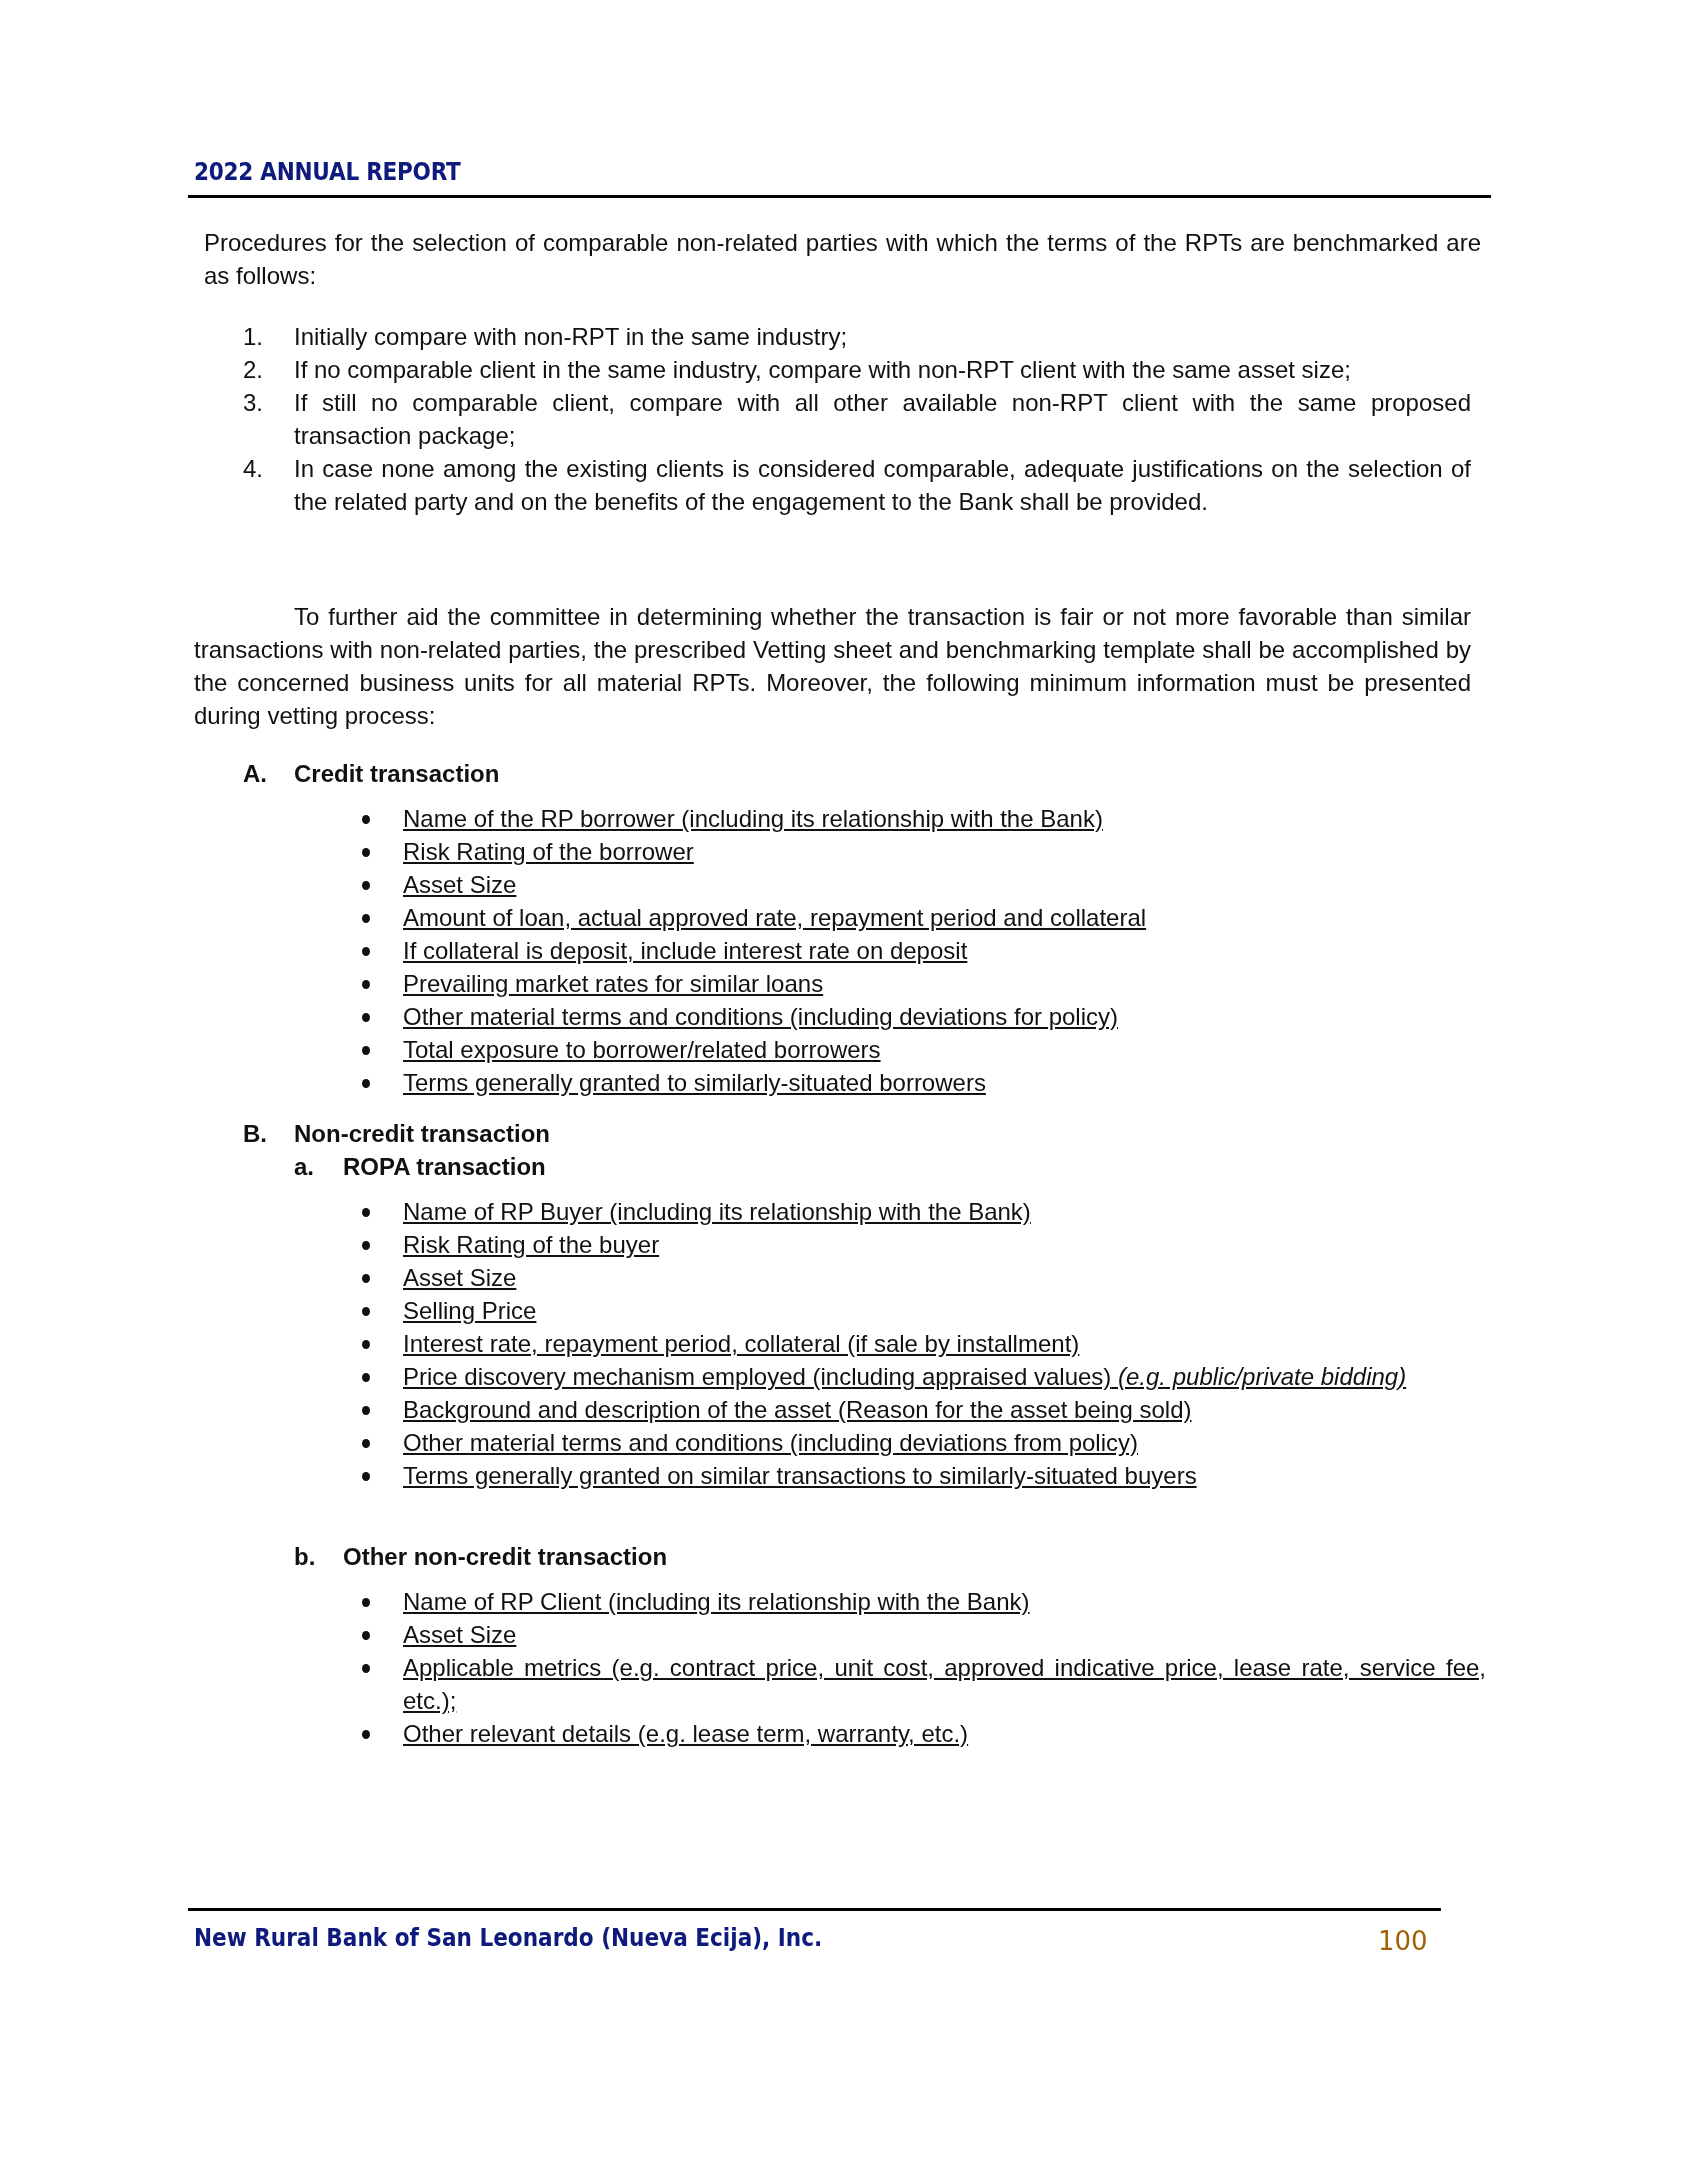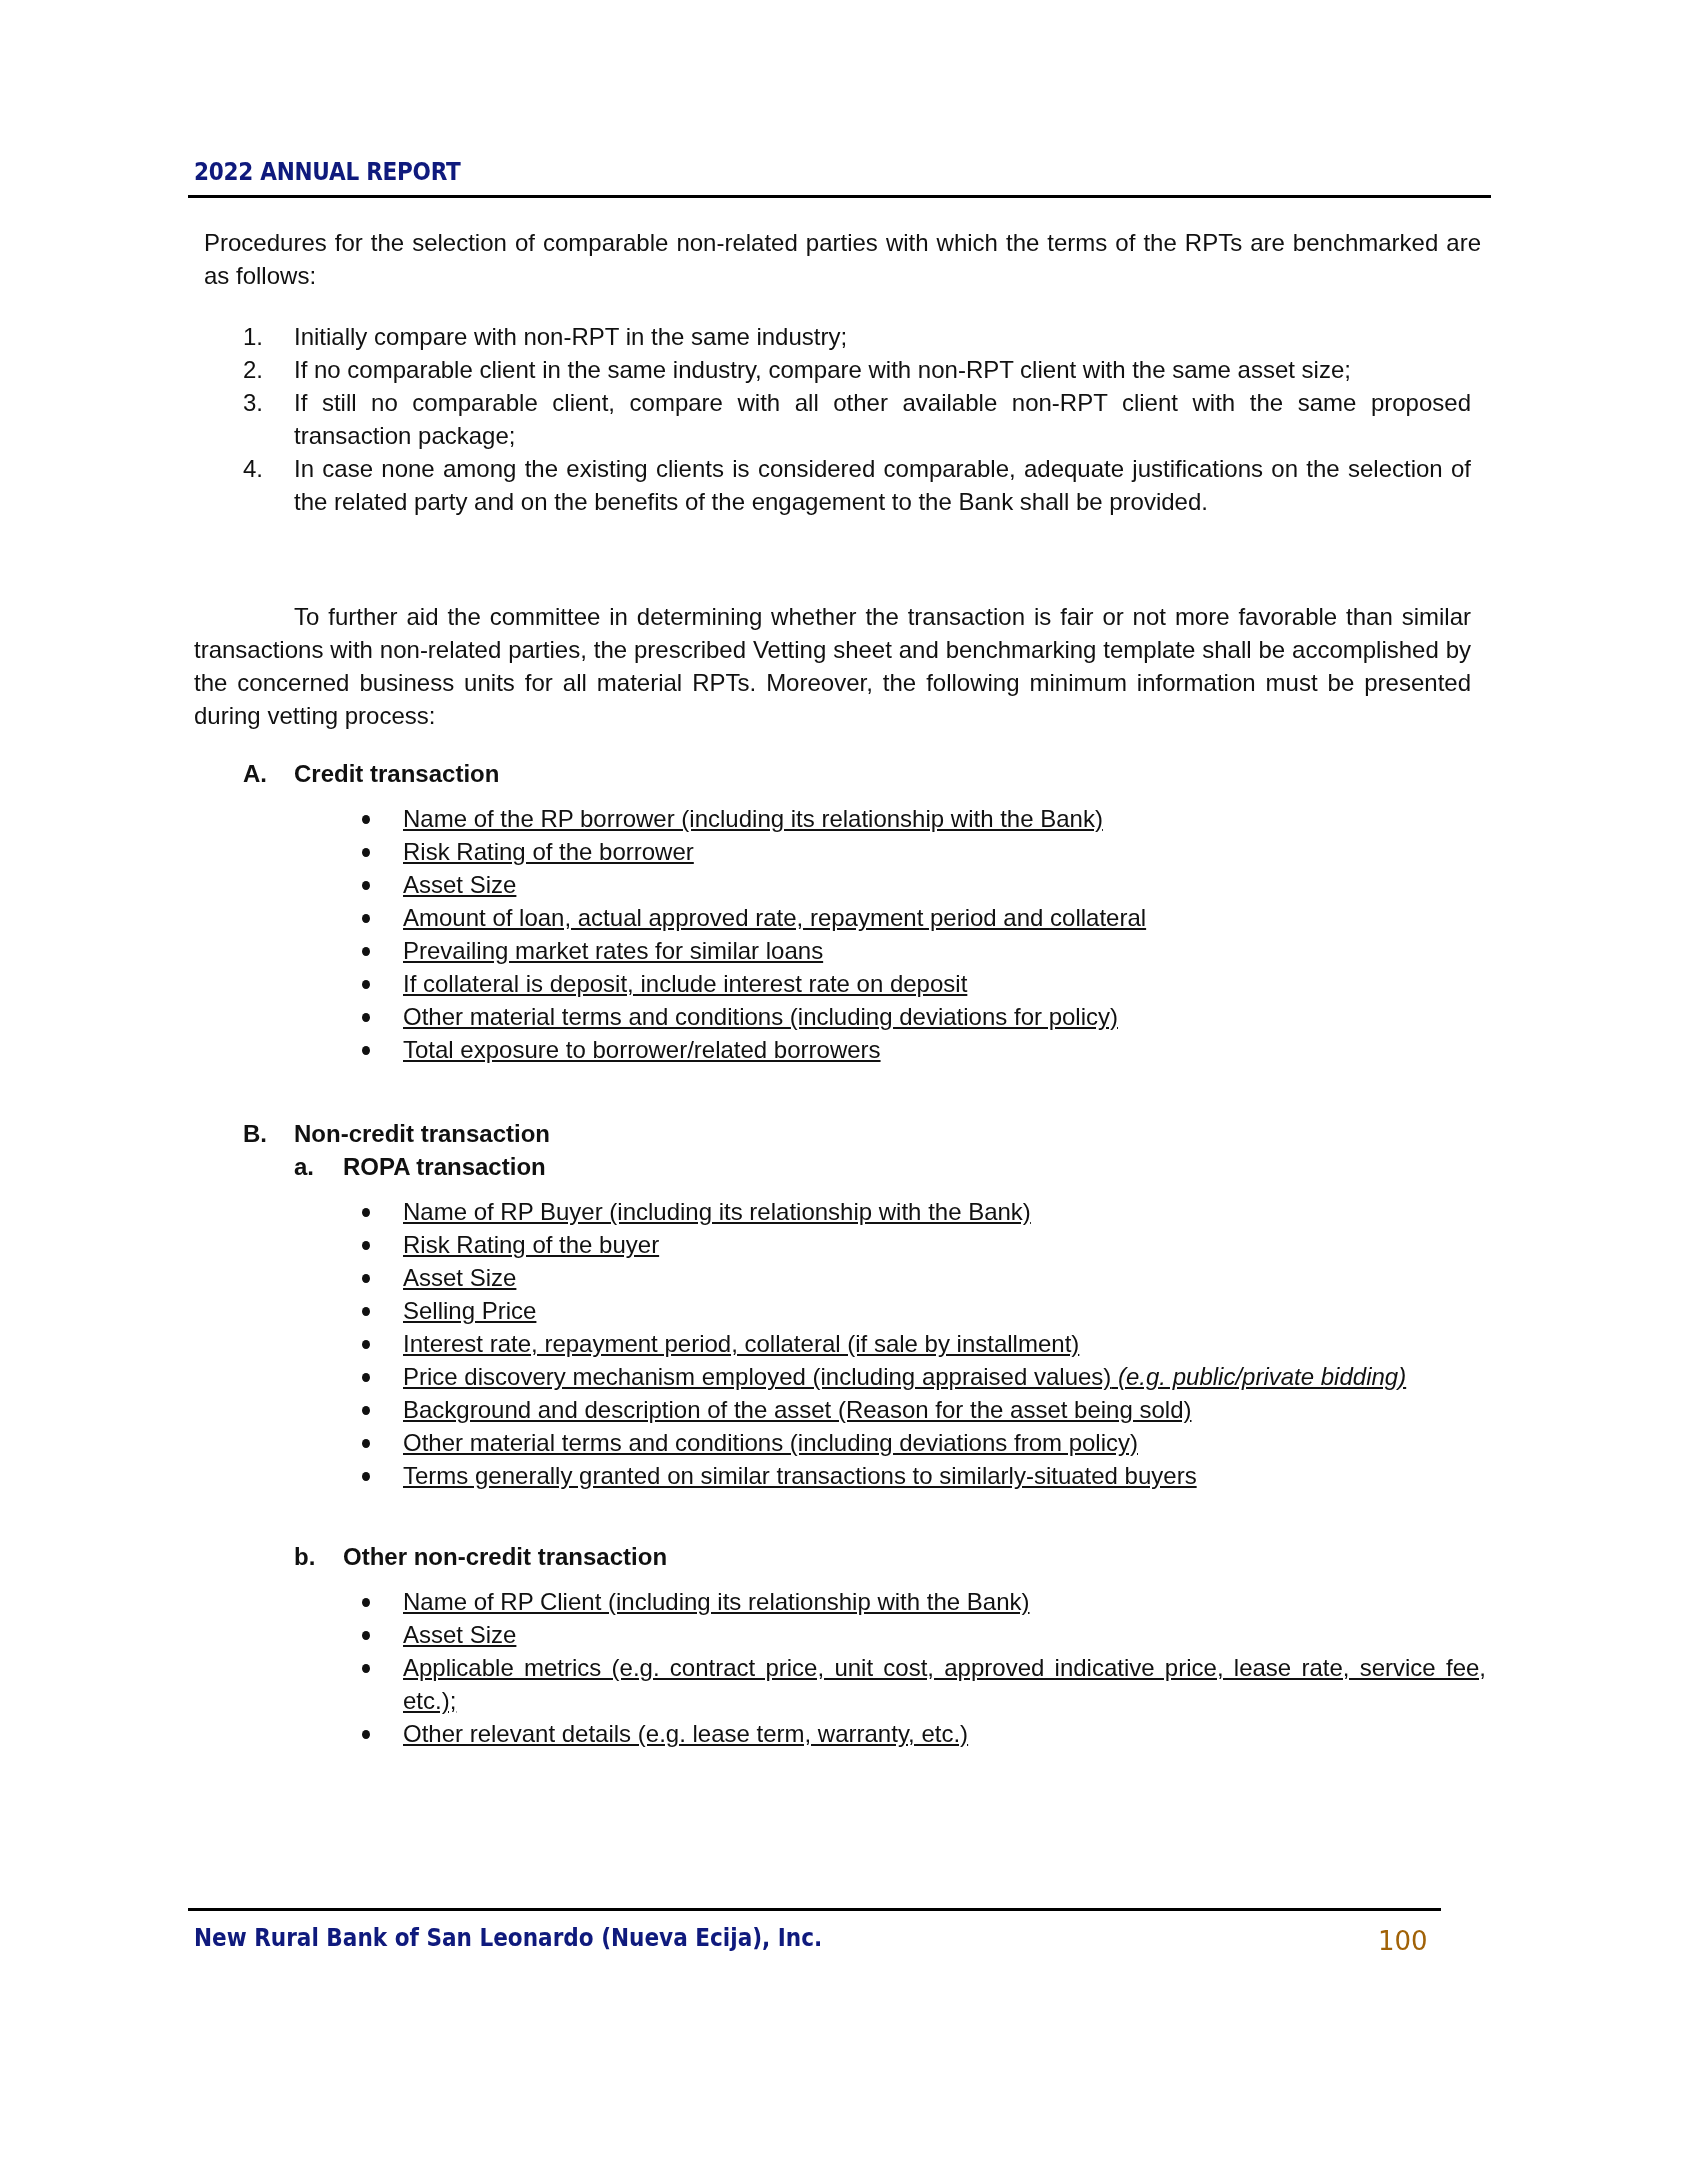--- a/index.html
+++ b/index.html
@@ -47,24 +47,25 @@
 
 <div class="abs txt just p2"><span class="indent"></span><span>To further aid the committee in determining whether the transaction is fair or not more favorable than similar transactions with non-related parties, the prescribed Vetting sheet and benchmarking template shall be accomplished by the concerned business units for all material RPTs.  Moreover, the following minimum information must be presented during vetting process:</span></div>
 
 <div class="sec txt" style="top:757px;">
   <div class="sec-head"><span class="lt">A.</span><span>Credit transaction</span></div>
   <ul class="bl">
     <li><span class="dot"></span><span>Name of the RP borrower (including its relationship with the Bank)</span></li>
     <li><span class="dot"></span><span>Risk Rating of the borrower</span></li>
     <li><span class="dot"></span><span>Asset Size</span></li>
     <li><span class="dot"></span><span>Amount of loan, actual approved rate, repayment period and collateral</span></li>
+    <li><span class="dot"></span><span>If collateral is deposit, include interest rate on deposit</span></li>
     <li><span class="dot"></span><span>Prevailing market rates for similar loans</span></li>
-    <li><span class="dot"></span><span>If collateral is deposit, include interest rate on deposit</span></li>
     <li><span class="dot"></span><span>Other material terms and conditions (including deviations for policy)</span></li>
     <li><span class="dot"></span><span>Total exposure to borrower/related borrowers</span></li>
+    <li><span class="dot"></span><span>Terms generally granted to similarly-situated borrowers</span></li>
   </ul>
 </div>
 
 <div class="sec txt" style="top:1117px;">
   <div class="sec-head"><span class="lt">B.</span><span>Non-credit transaction</span></div>
   <div class="sub-head"><span class="lt">a.</span><span>ROPA transaction</span></div>
   <ul class="bl">
     <li><span class="dot"></span><span>Name of RP Buyer (including its relationship with the Bank)</span></li>
     <li><span class="dot"></span><span>Risk Rating of the buyer</span></li>
     <li><span class="dot"></span><span>Asset Size</span></li>

